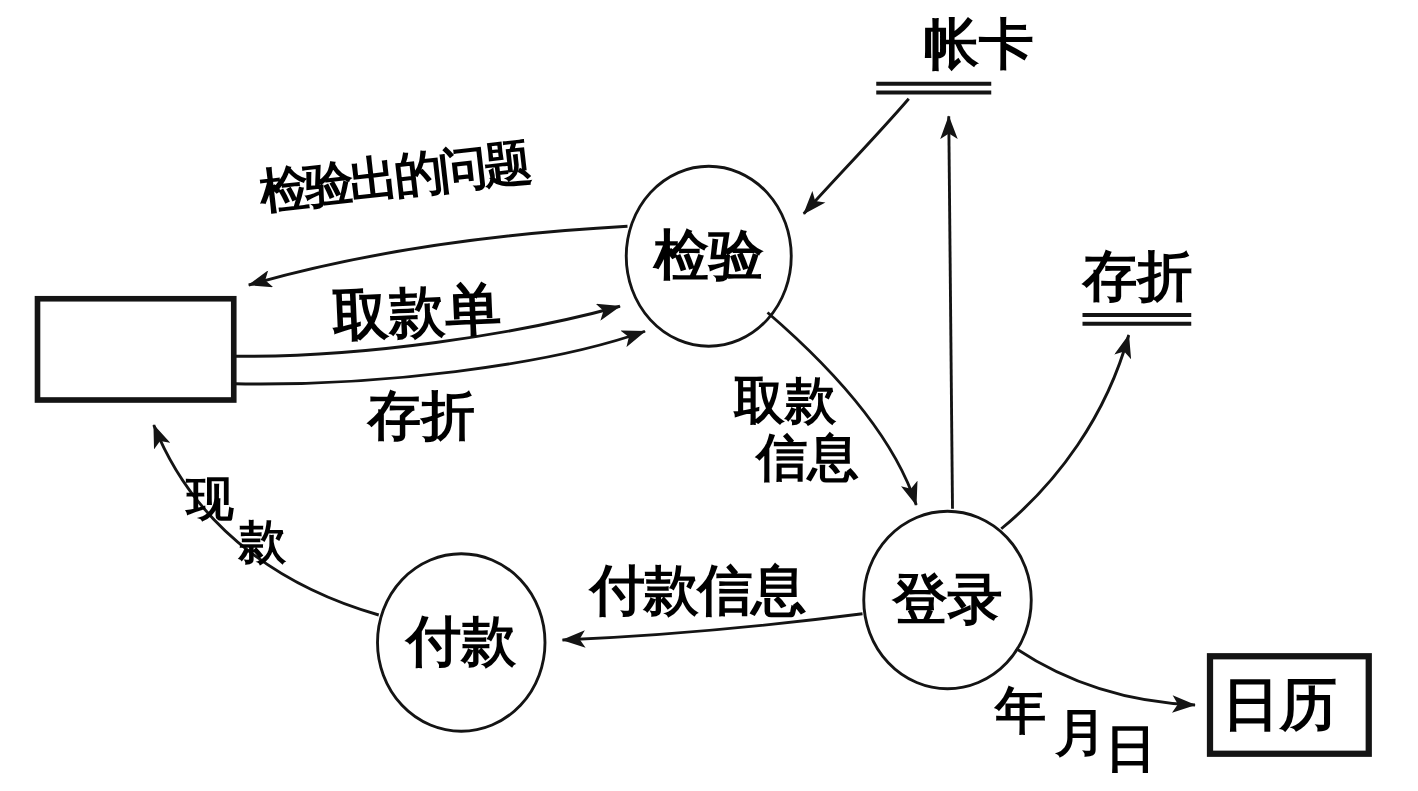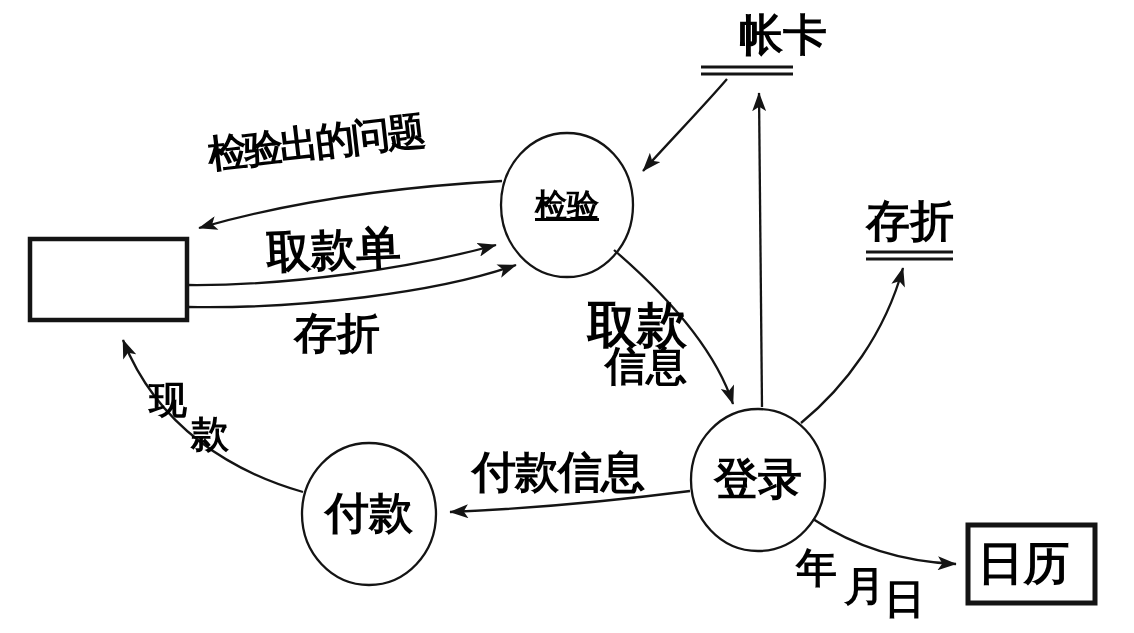--- a/index.html
+++ b/index.html
@@ -54,40 +54,40 @@
     <path d="M727 79 C 703 107, 668 143, 643 171" stroke="#141414" stroke-width="2.3" fill="none" marker-end="url(#arw)"></path>
     <path d="M762 407 L 759 93" stroke="#141414" stroke-width="2.3" fill="none" marker-end="url(#arw)"></path>
     <path d="M801 423 C 846 386, 885 333, 903 268" stroke="#141414" stroke-width="2.3" fill="none" marker-end="url(#arw)"></path>
     <path d="M614 250 C 672 300, 716 352, 733 404" stroke="#141414" stroke-width="2.3" fill="none" marker-end="url(#arw)"></path>
     <path d="M690 491 C 612 501, 522 509, 450 512" stroke="#141414" stroke-width="2.3" fill="none" marker-end="url(#arw)"></path>
     <path d="M303 492 C 233 472, 158 428, 123 340" stroke="#141414" stroke-width="2.3" fill="none" marker-end="url(#arw)"></path>
     <path d="M813 519 C 858 549, 908 562, 956 564" stroke="#141414" stroke-width="2.3" fill="none" marker-end="url(#arw)"></path>
   </svg>
 
 
-  <div class="lbl node-lbl" style="left:501px;top:133px;width:132px;height:144px;font-size:32px;text-decoration:underline;">检验</div>
+  <div class="lbl node-lbl" style="left:501px;top:133px;width:132px;height:144px;font-size:44px;">检验</div>
 
   <div class="lbl node-lbl" style="left:302px;top:443px;width:134px;height:142px;font-size:44px;text-align:right;">付款</div>
 
   <div class="lbl node-lbl" style="left:691px;top:409px;width:134px;height:142px;font-size:44px;text-align:right;">登录</div>
 
   <div class="lbl node-lbl" style="left:960px;top:525px;width:127px;height:78px;font-size:46px;">日历</div>
 
   <div class="lbl store-lbl" style="left:735px;top:14px;width:96px;font-size:44px;">帐卡</div>
 
   <div class="lbl store-lbl" style="left:862px;top:200px;width:96px;font-size:44px;">存折</div>
 
   <div class="lbl" style="left:208px;top:135px;font-size:39px;letter-spacing:-3px;transform:rotate(-6.5deg);transform-origin:left center;">检验出的问题</div>
 
   <div class="lbl" style="left:266px;top:231px;font-size:45px;transform:rotate(-2.5deg);transform-origin:left center;">取款单</div>
 
   <div class="lbl" style="left:294px;top:312px;font-size:43px;">存折</div>
 
   <div>
-    <div class="lbl" style="left:587px;top:300px;font-size:50px;">取款</div>
+    <div class="lbl" style="left:587px;top:300px;font-size:41px;">取款</div>
     <div class="lbl" style="left:605px;top:346px;font-size:41px;">信息</div>
   </div>
 
   <div class="lbl" style="left:472px;top:451px;font-size:44px;letter-spacing:-1px;">付款信息</div>
 
   <div>
     <div class="ch lbl" style="left:149px;top:381px;font-size:38px;">现</div>
     <div class="ch lbl" style="left:191px;top:415px;font-size:38px;">款</div>
   </div>
 

